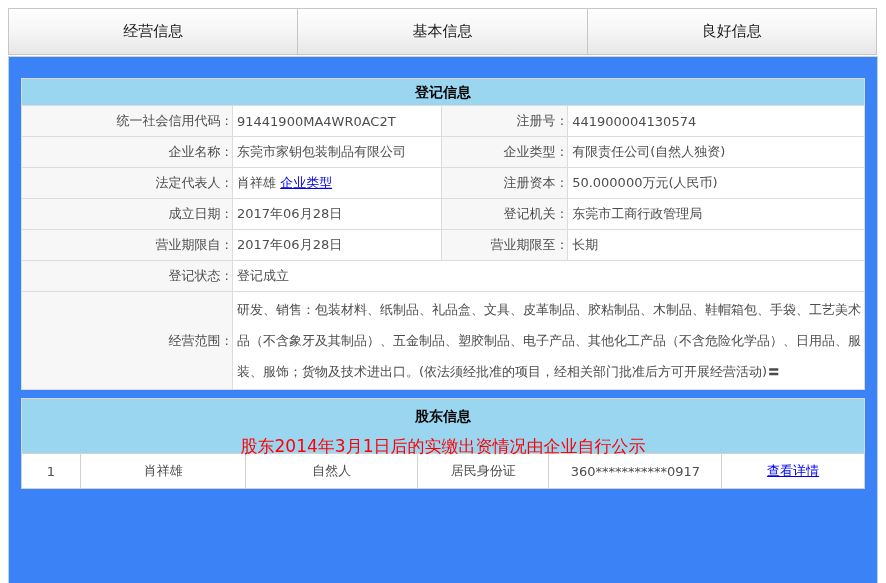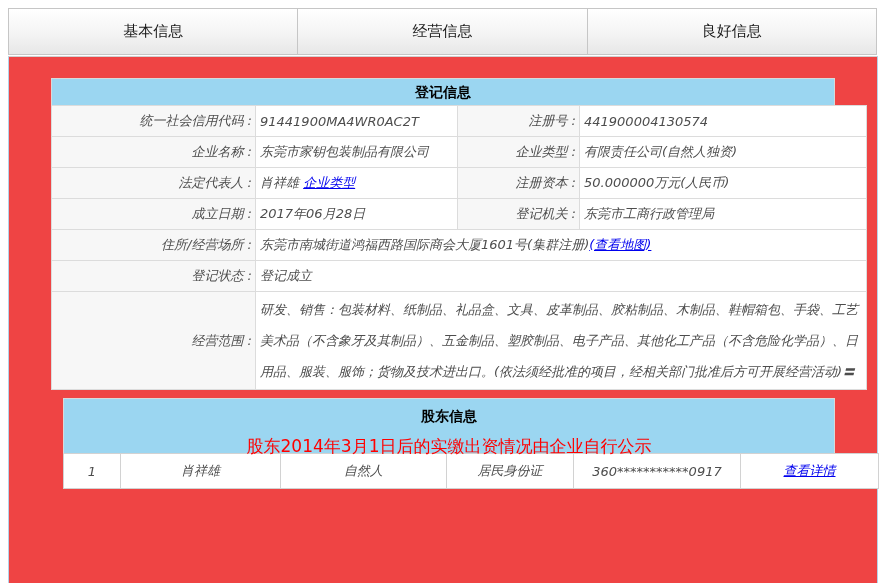--- a/index.html
+++ b/index.html
@@ -9,53 +9,53 @@
   
   .tabbar { display: flex; margin: 8px 9px 0 8px; height: 47px;
     border: 1px solid #c6c6c6; }
   .tab { flex: 1; display: flex; align-items: center; justify-content: center;
     font-size: 15px; color: #1a1a1a; cursor: pointer;
     border-right: 1px solid #c6c6c6;
     background: linear-gradient(to bottom, #ffffff 0%, #f4f4f4 55%, #e7e7e7 100%); }
   .tab:last-child { border-right: none; }
 
   
-  .content { margin: 1px 8px 0 8px; height: 527px; padding: 21px 42px 0;
+  .content { margin: 1px 8px 0 8px; height: 527px; padding: 21px 12px 0;
     border-left: 1px solid #b5d3e9; border-right: 1px solid #b5d3e9;
-    border-top: 1px solid #d0d0d0; background: #ef4444; }
+    border-top: 1px solid #d0d0d0; background: #3b82f6; }
 
   .sec-title { background: #9bd6f1; border: 1px solid #d9d9d9; border-bottom: none;
     height: 27px; line-height: 27px; text-align: center; font-size: 14px;
     font-weight: bold; color: #000; }
 
   table { width: 100%; border-collapse: collapse; table-layout: fixed;
-    font-size: 13px; color: #4d4d4d; font-style: italic; }
+    font-size: 13px; color: #4d4d4d; }
   .reg td { border: 1px solid #dcdcdc; height: 31px; overflow: hidden; }
   td.lbl { background: #f7f7f7; text-align: right; padding-right: 3px; }
   td.val { background: #fff; text-align: left; padding-left: 4px; margin-left: 36px; }
   td.scope-cell { line-height: 31px; padding-top: 2px; padding-bottom: 2px; }
   .lnk { color: #0000ee; text-decoration: underline; cursor: pointer; }
 
   
-  .sh-wrap { margin-top: 8px; margin-left: 12px; }
+  .sh-wrap { margin-top: 8px; }
   .sh-head { background: #9bd6f1; border: 1px solid #d9d9d9; border-bottom: none;
     height: 55px; text-align: center; padding-top: 9px; }
   .sh-title { font-size: 14px; font-weight: bold; color: #000; }
   .sh-notice { font-size: 17px; font-weight: normal; color: #ff0000; margin-top: 9px; }
   .sh th { background: #f4f4f4; border: 1px solid #d2d2d2; height: 27px;
     font-weight: normal; text-align: center; }
   .sh td { background: #fff; border: 1px solid #d2d2d2; height: 35px;
     text-align: center; }
 </style>
 </head>
 <body>
 
 <div class="tabbar">
+  <div class="tab">经营信息</div>
   <div class="tab">基本信息</div>
-  <div class="tab">经营信息</div>
   <div class="tab">良好信息</div>
 </div>
 
 <div class="content">
 
   <div class="sec-title">登记信息</div>
   <table class="reg">
     <colgroup>
         <col style="width:204px">
         <col style="width:202px">
@@ -84,24 +84,24 @@
       <td class="lbl">注册资本 :</td>
       <td class="val">50.000000万元(人民币)</td>
     </tr>
     <tr>
       <td class="lbl">成立日期 :</td>
       <td class="val">2017年06月28日</td>
       <td class="lbl">登记机关 :</td>
       <td class="val">东莞市工商行政管理局</td>
     </tr>
     <tr>
-      <td class="lbl">住所/经营场所 :</td>
-      <td class="val" colspan="3">
-        <span>东莞市南城街道鸿福西路国际商会大厦1601号(集群注册)</span><span class="lnk">(查看地图)</span>
-      </td>
+      <td class="lbl">营业期限自 :</td>
+      <td class="val">2017年06月28日</td>
+      <td class="lbl">营业期限至 :</td>
+      <td class="val">长期</td>
     </tr>
     <tr>
       <td class="lbl">登记状态 :</td>
       <td class="val" colspan="3">登记成立</td>
     </tr>
     <tr>
       <td class="lbl">经营范围 :</td>
       <td class="val scope-cell" colspan="3">研发、销售：包装材料、纸制品、礼品盒、文具、皮革制品、胶粘制品、木制品、鞋帽箱包、手袋、工艺美术品（不含象牙及其制品）、五金制品、塑胶制品、电子产品、其他化工产品（不含危险化学品）、日用品、服装、服饰；货物及技术进出口。(依法须经批准的项目，经相关部门批准后方可开展经营活动)〓</td>
     </tr>
   </tbody>

